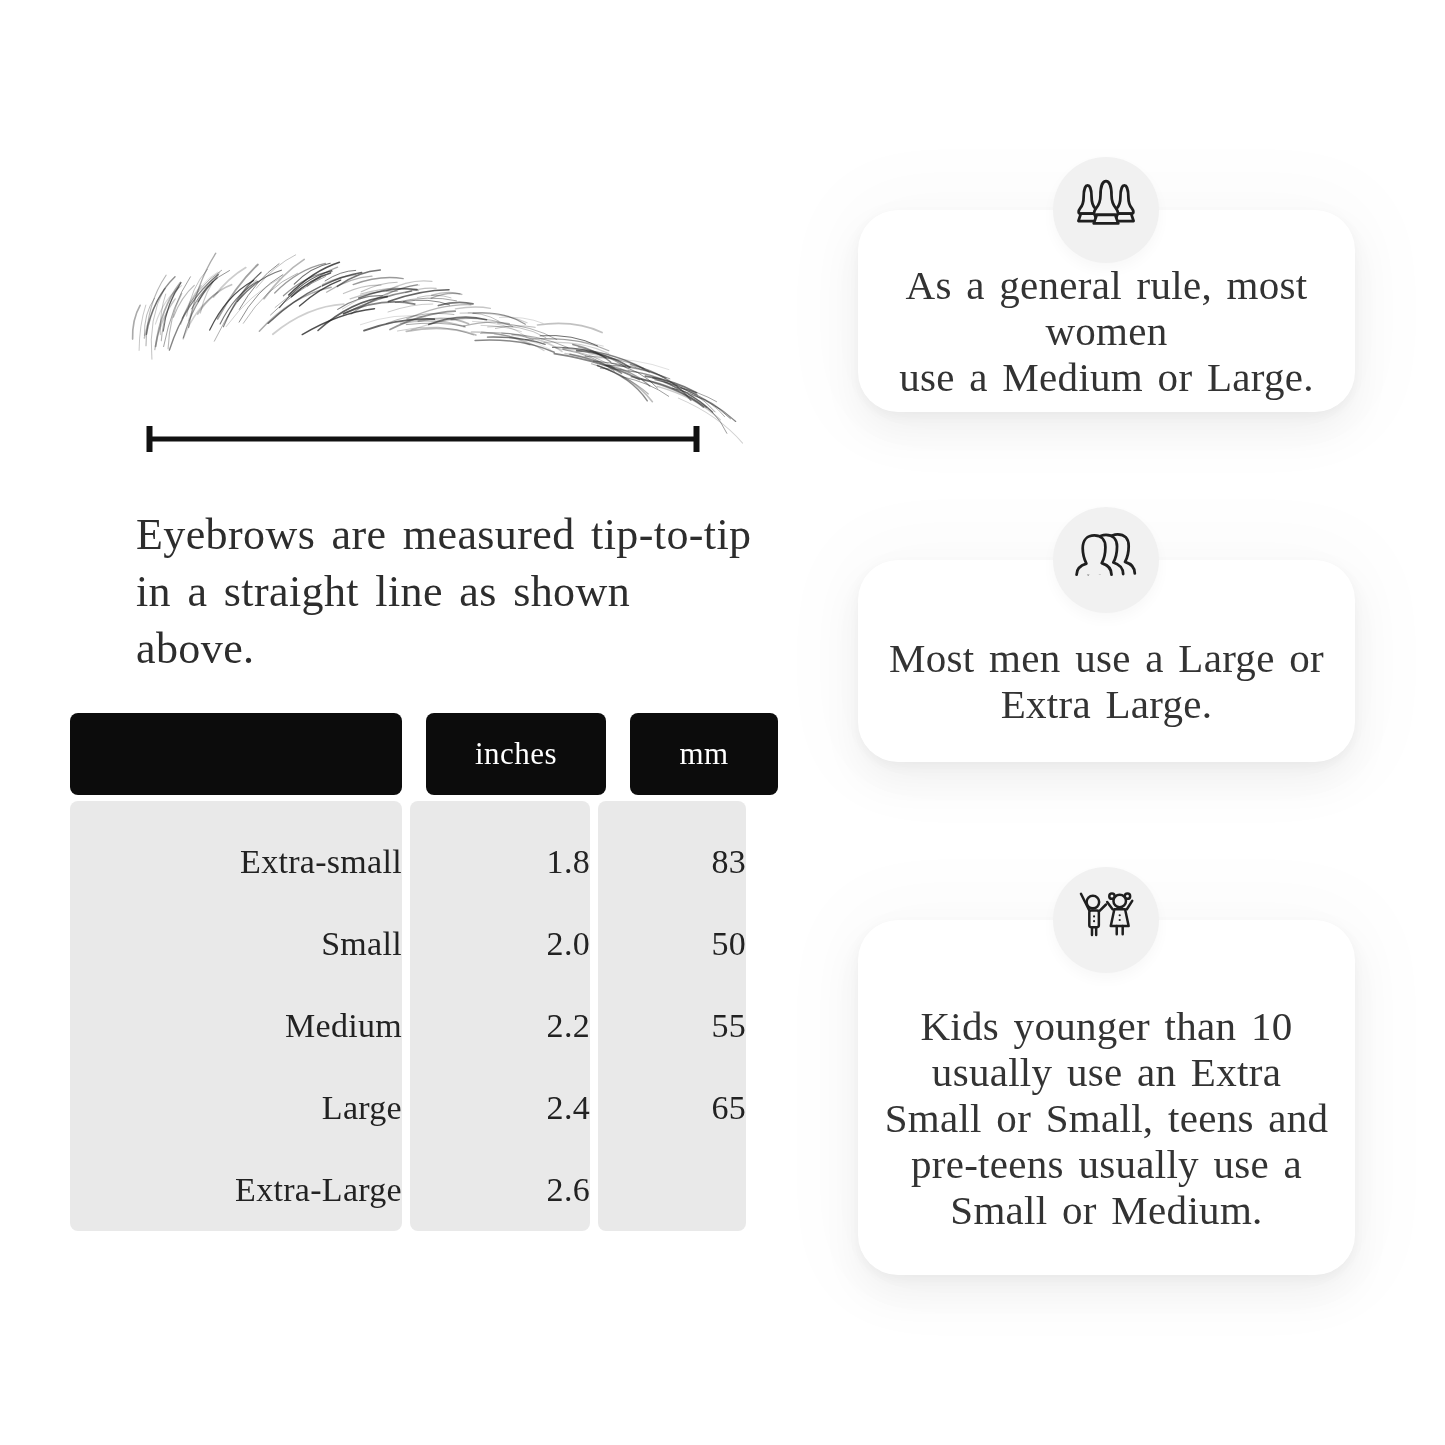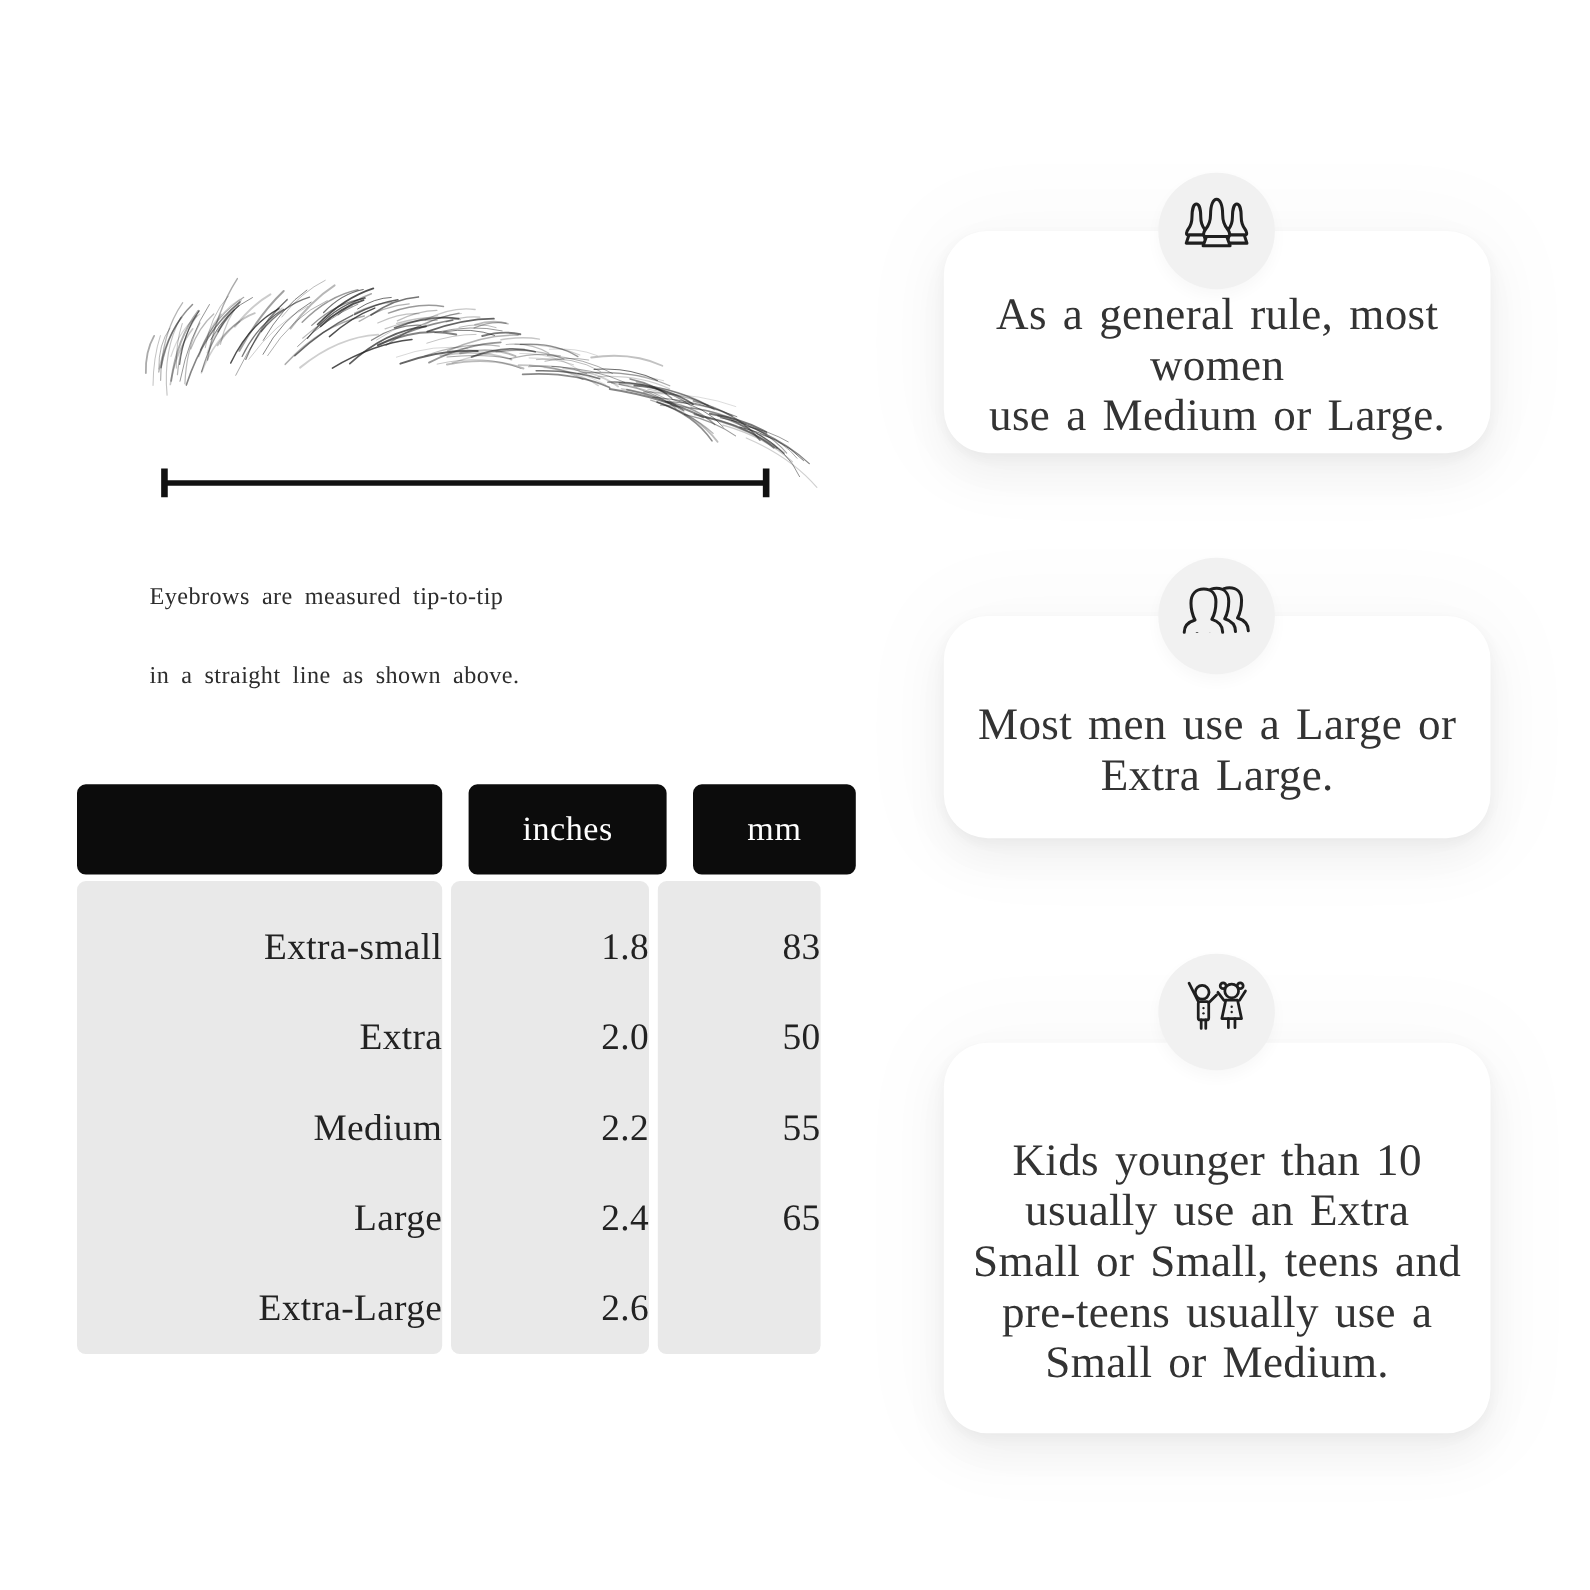--- a/index.html
+++ b/index.html
@@ -21,21 +21,21 @@
     background:var(--c-page_bg);
     overflow:hidden;
     font-family:"Liberation Serif","DejaVu Serif",serif;
     color:var(--c-text);
   }
   
   .brow-svg{position:absolute;left:118px;top:244px;overflow:visible;}
   .measure-svg{position:absolute;left:140px;top:420px;}
   .caption{
     position:absolute;left:136px;top:506px;width:620px;
-    font-size:22px;line-height:72px;letter-spacing:.4px;word-spacing:5px;
+    font-size:44px;line-height:57px;letter-spacing:.4px;word-spacing:5px;
     white-space:pre-line;color:var(--c-text);
   }
   .tbl{position:absolute;left:70px;top:713px;width:708px;}
   .t-head{display:flex;gap:24px;}
   .t-hcell{
     height:82px;border-radius:8px;background:var(--c-table_header_bg);
     color:var(--c-table_header_text);
     display:flex;align-items:center;justify-content:center;
     font-size:31px;letter-spacing:.5px;
   }
@@ -250,21 +250,21 @@
 
   <div class="tbl">
     <div class="t-head">
       <div class="t-hcell w1"></div>
       <div class="t-hcell w2">inches</div>
       <div class="t-hcell w3">mm</div>
     </div>
     <div class="t-body">
       <div class="t-col labels w1">
         <div class="t-cell">Extra-small</div>
-        <div class="t-cell">Extra</div>
+        <div class="t-cell">Small</div>
         <div class="t-cell">Medium</div>
         <div class="t-cell">Large</div>
         <div class="t-cell">Extra-Large</div>
       </div>
       <div class="t-col w2">
         <div class="t-cell">1.8</div>
         <div class="t-cell">2.0</div>
         <div class="t-cell">2.2</div>
         <div class="t-cell">2.4</div>
         <div class="t-cell">2.6</div>
@@ -306,21 +306,21 @@
           <path d="M14 76 C14 67 20 61 30 58 C26 50 24 42 24 33 C24 19 32 12 43 12 C54 12 61 19 61 31 C61 41 59 50 55 57 C65 60 71 66 71 76"></path>
         </g>
         <g transform="translate(19,-1)">
           <path d="M14 76 C14 67 20 61 30 58 C26 50 24 42 24 33 C24 19 32 12 43 12 C54 12 61 19 61 31 C61 41 59 50 55 57 C65 60 71 66 71 76"></path>
         </g>
         <path d="M14 76 C14 67 20 61 30 58 C26 50 24 42 24 33 C24 19 32 12 43 12 C54 12 61 19 61 31 C61 41 59 50 55 57 C65 60 71 66 71 76"></path>
       </g>
     </svg>
   </div>
 
-  <div class="card" style="top:948px;height:355px;">
+  <div class="card" style="top:920px;height:355px;">
     <div class="card-text">Kids younger than 10
 usually use an Extra
 Small or Small, teens and
 pre-teens usually use a
 Small or Medium.</div>
   </div>
   <div class="card-circle" style="top:867px;">
     <svg width="74" height="62" viewBox="0 0 124 104" stroke="var(--c-icon_stroke)" stroke-width="4.2" stroke-linejoin="round" stroke-linecap="round">
       <g fill="var(--c-circle_bg)">
         <path d="M20 8 L34 36" fill="none"></path>

